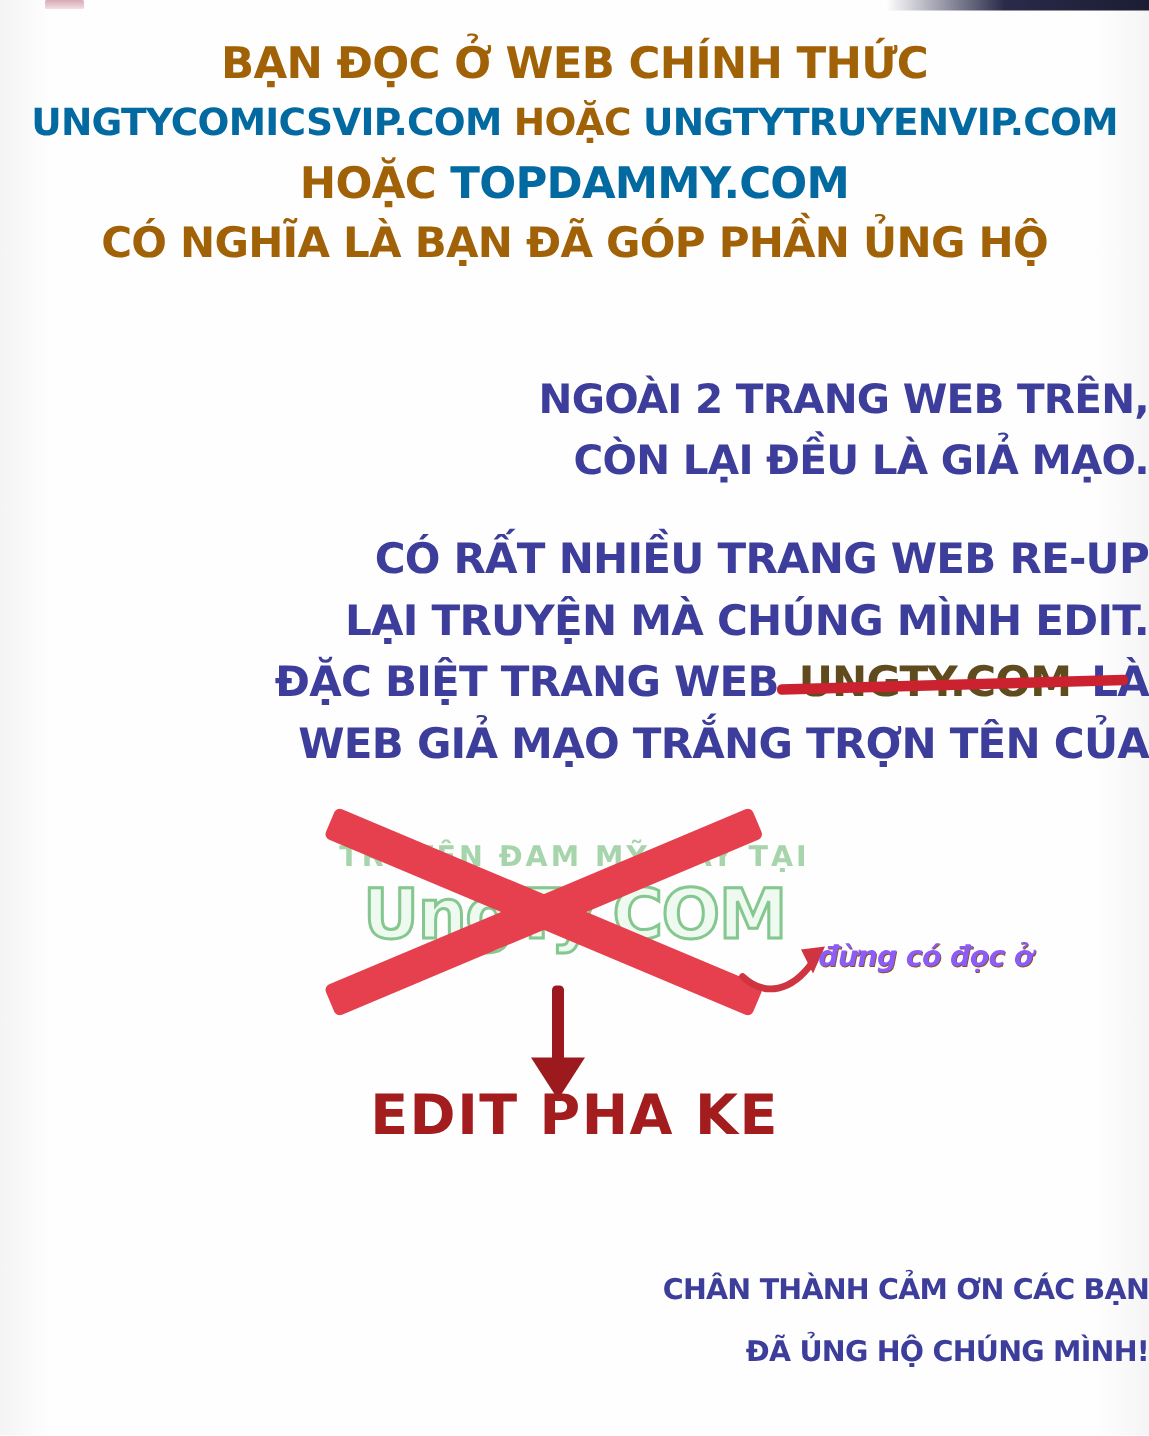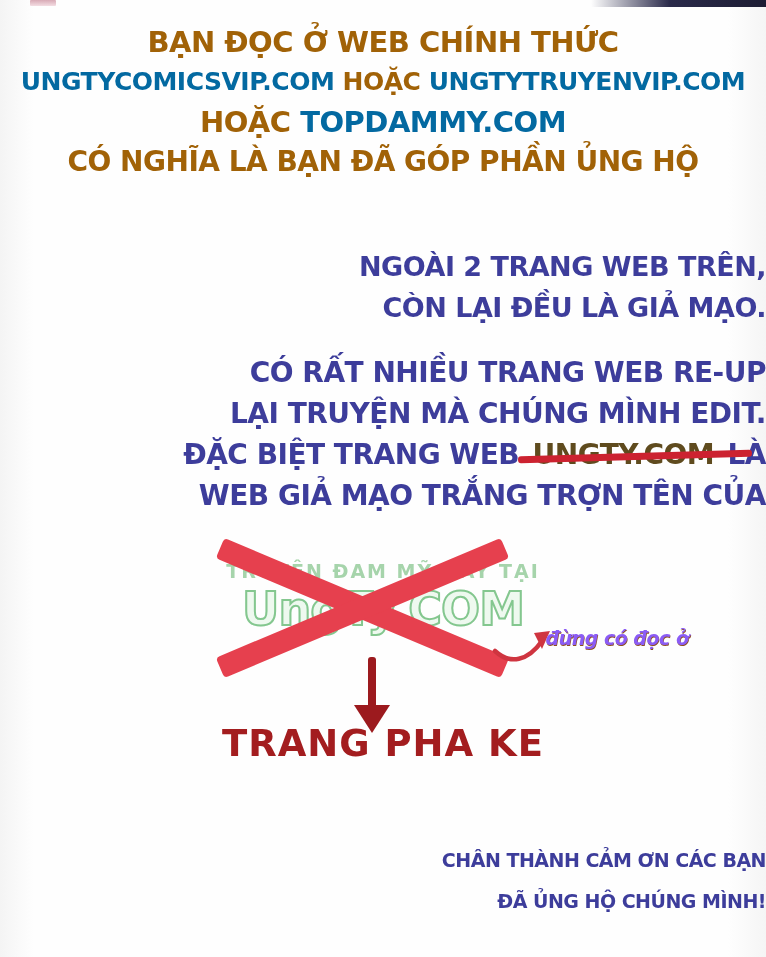--- a/index.html
+++ b/index.html
@@ -143,20 +143,20 @@
   </svg>
 
   <div class="note">
     <div>đừng có đọc ở</div>
   </div>
 
   <svg class="down-arrow" width="40" height="80" viewBox="0 0 40 80">
     <rect x="16" y="2" width="8" height="52" rx="3" fill="#9c1a1e"></rect>
     <polygon points="2,50 38,50 20,78" fill="#9c1a1e"></polygon>
   </svg>
-  <div class="abs caption">TRANG PHA KE</div>
+  <div class="abs caption">EDIT PHA KE</div>
 
   <div class="abs thanks indigo">
     <div>CHÂN THÀNH CẢM ƠN CÁC BẠN</div>
     <div>ĐÃ ỦNG HỘ CHÚNG MÌNH!</div>
   </div>
 
 </div>
 
 </body></html>

